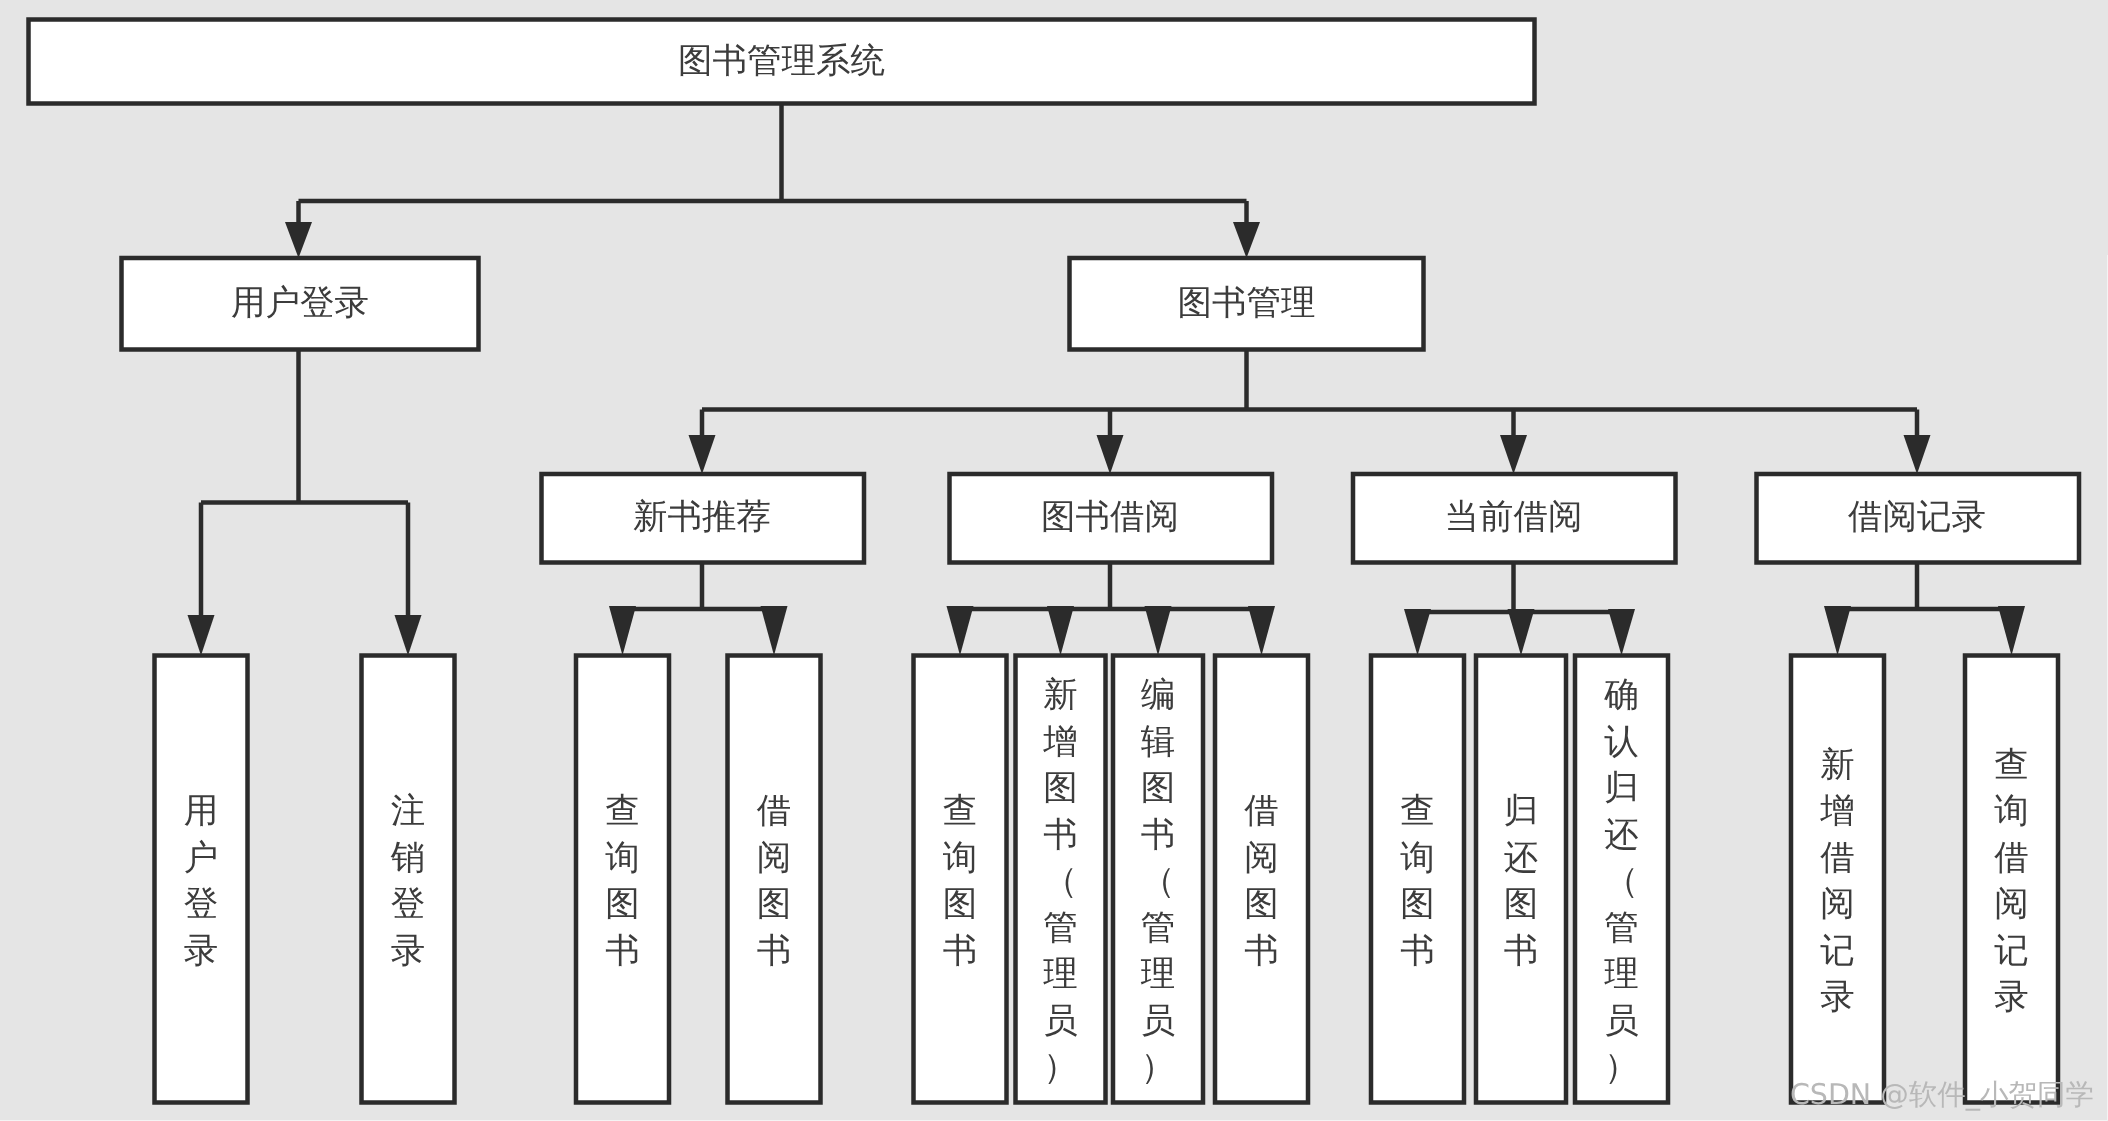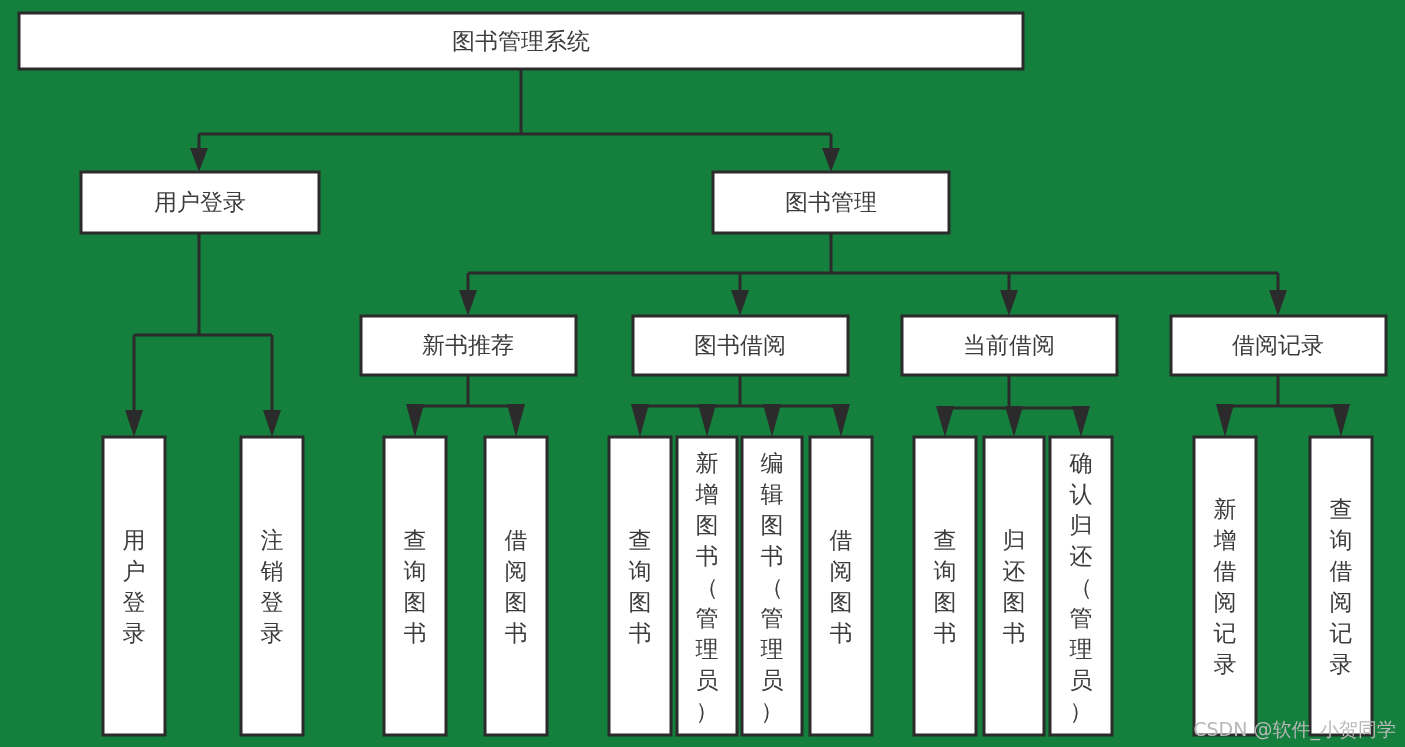--- a/index.html
+++ b/index.html
@@ -7,21 +7,21 @@
     padding: 0;
     background: #ffffff;
   }
   body {
     font-family: "DejaVu Sans", "Liberation Sans", sans-serif;
   }
   #diagram-root {
     position: relative;
     width: 1405px;
     height: 747px;
-    background: #15803d;
+    background: #e5e5e5;
     overflow: hidden;
   }
   svg#flowchart {
     position: absolute;
     top: 0;
     left: 0;
     width: 1405px;
     height: 747px;
     display: block;
   }

